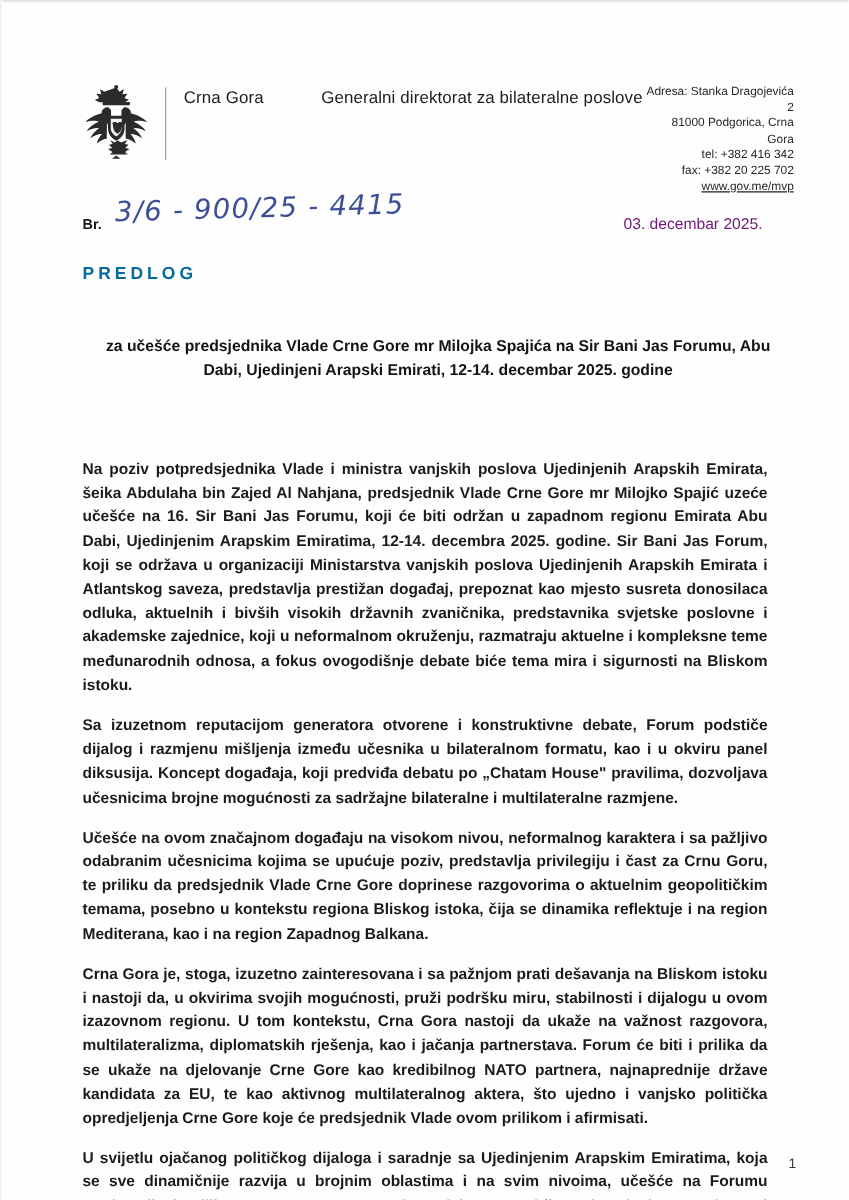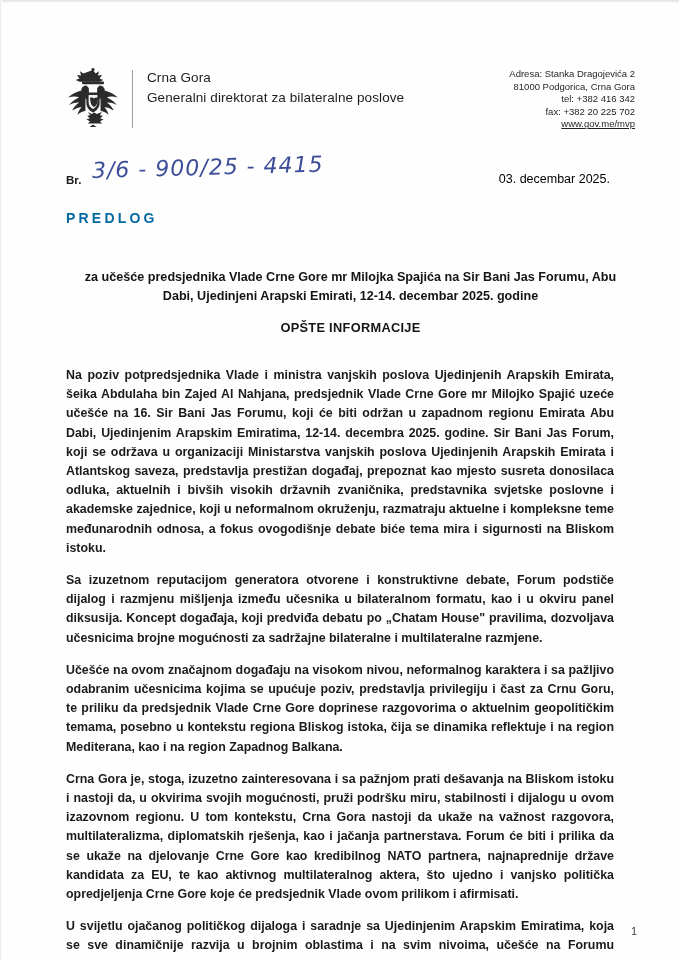--- a/index.html
+++ b/index.html
@@ -55,23 +55,23 @@
   }
   .emblem svg { display: block; }
   .brand-divider {
     width: 1px;
     align-self: stretch;
     background: #9aa0a5;
     margin: 4px 14px 2px 12px;
   }
   .brand-lines {
     display: flex;
-    flex-direction: column;
     justify-content: flex-end;
     padding-top: 2px;
+    gap: 46px;
   }
   .brand-lines div {
     font-size: 13.5px;
     line-height: 20px;
     color: #1c1c1c;
     white-space: nowrap;
     letter-spacing: 0.1px;
   }
   .address {
     text-align: right;
@@ -113,21 +113,21 @@
     transform: rotate(-1.6deg);
     transform-origin: left center;
     white-space: nowrap;
     opacity: 0.92;
   }
   .date {
     position: absolute;
     right: 25px;
     top: 12px;
     font-size: 12.5px;
-    color: #000000;
+    color: #701a75;
   }
 
   
   .predlog {
     position: absolute;
     top: 210px;
     left: 66px;
     font-size: 14px;
     font-weight: bold;
     letter-spacing: 3.2px;
@@ -252,21 +252,20 @@
     <span class="ref-hand">3/6 - 900/25 - 4415</span>
     <span class="date">03. decembar 2025.</span>
   </div>
 
   <div class="predlog">PREDLOG</div>
 
   <div class="titles">
     <div class="subtitle">za učešće predsjednika Vlade Crne Gore mr Milojka Spajića na Sir Bani Jas Forumu, Abu Dabi, Ujedinjeni Arapski Emirati, 12-14. decembar 2025. godine</div>
   </div>
 
-  <div class="section-heading">OPŠTE INFORMACIJE</div>
 
   <div class="body-copy">
     <p>Na poziv potpredsjednika Vlade i ministra vanjskih poslova Ujedinjenih Arapskih Emirata, šeika Abdulaha bin Zajed Al Nahjana, predsjednik Vlade Crne Gore mr Milojko Spajić uzeće učešće na 16. Sir Bani Jas Forumu, koji će biti održan u zapadnom regionu Emirata Abu Dabi, Ujedinjenim Arapskim Emiratima, 12-14. decembra 2025. godine. Sir Bani Jas Forum, koji se održava u organizaciji Ministarstva vanjskih poslova Ujedinjenih Arapskih Emirata i Atlantskog saveza, predstavlja prestižan događaj, prepoznat kao mjesto susreta donosilaca odluka, aktuelnih i bivših visokih državnih zvaničnika, predstavnika svjetske poslovne i akademske zajednice, koji u neformalnom okruženju, razmatraju aktuelne i kompleksne teme međunarodnih odnosa, a fokus ovogodišnje debate biće tema mira i sigurnosti na Bliskom istoku.</p>
     <p>Sa izuzetnom reputacijom generatora otvorene i konstruktivne debate, Forum podstiče dijalog i razmjenu mišljenja između učesnika u bilateralnom formatu, kao i u okviru panel diksusija. Koncept događaja, koji predviđa debatu po „Chatam House" pravilima, dozvoljava učesnicima brojne mogućnosti za sadržajne bilateralne i multilateralne razmjene.</p>
     <p>Učešće na ovom značajnom događaju na visokom nivou, neformalnog karaktera i sa pažljivo odabranim učesnicima kojima se upućuje poziv, predstavlja privilegiju i čast za Crnu Goru, te priliku da predsjednik Vlade Crne Gore doprinese razgovorima o aktuelnim geopolitičkim temama, posebno u kontekstu regiona Bliskog istoka, čija se dinamika reflektuje i na region Mediterana, kao i na region Zapadnog Balkana.</p>
     <p>Crna Gora je, stoga, izuzetno zainteresovana i sa pažnjom prati dešavanja na Bliskom istoku i nastoji da, u okvirima svojih mogućnosti, pruži podršku miru, stabilnosti i dijalogu u ovom izazovnom regionu. U tom kontekstu, Crna Gora nastoji da ukaže na važnost razgovora, multilateralizma, diplomatskih rješenja, kao i jačanja partnerstava. Forum će biti i prilika da se ukaže na djelovanje Crne Gore kao kredibilnog NATO partnera, najnaprednije države kandidata za EU, te kao aktivnog multilateralnog aktera, što ujedno i vanjsko politička opredjeljenja Crne Gore koje će predsjednik Vlade ovom prilikom i afirmisati.</p>
     <p>U svijetlu ojačanog političkog dijaloga i saradnje sa Ujedinjenim Arapskim Emiratima, koja se sve dinamičnije razvija u brojnim oblastima i na svim nivoima, učešće na Forumu predstavlja i priliku za razgovore sa predstavnicima ove države, kao i njene poslovne i akademske zajednice, o daljem razvoju odnosa.</p>
   </div>
 
   <div class="page-number">1</div>

